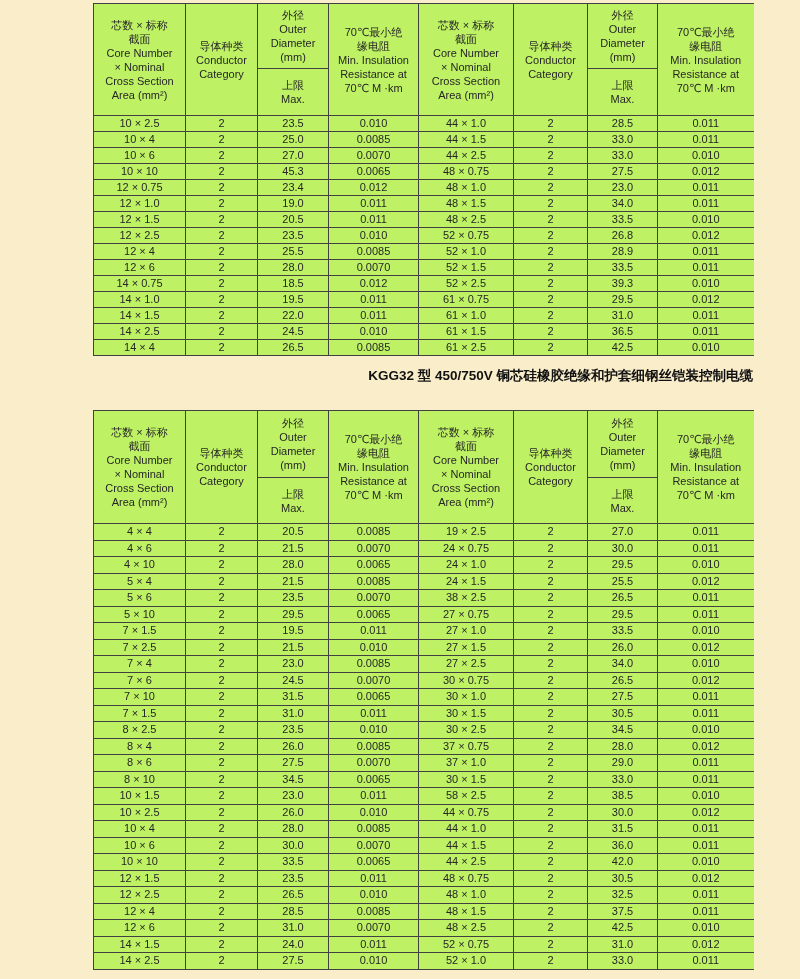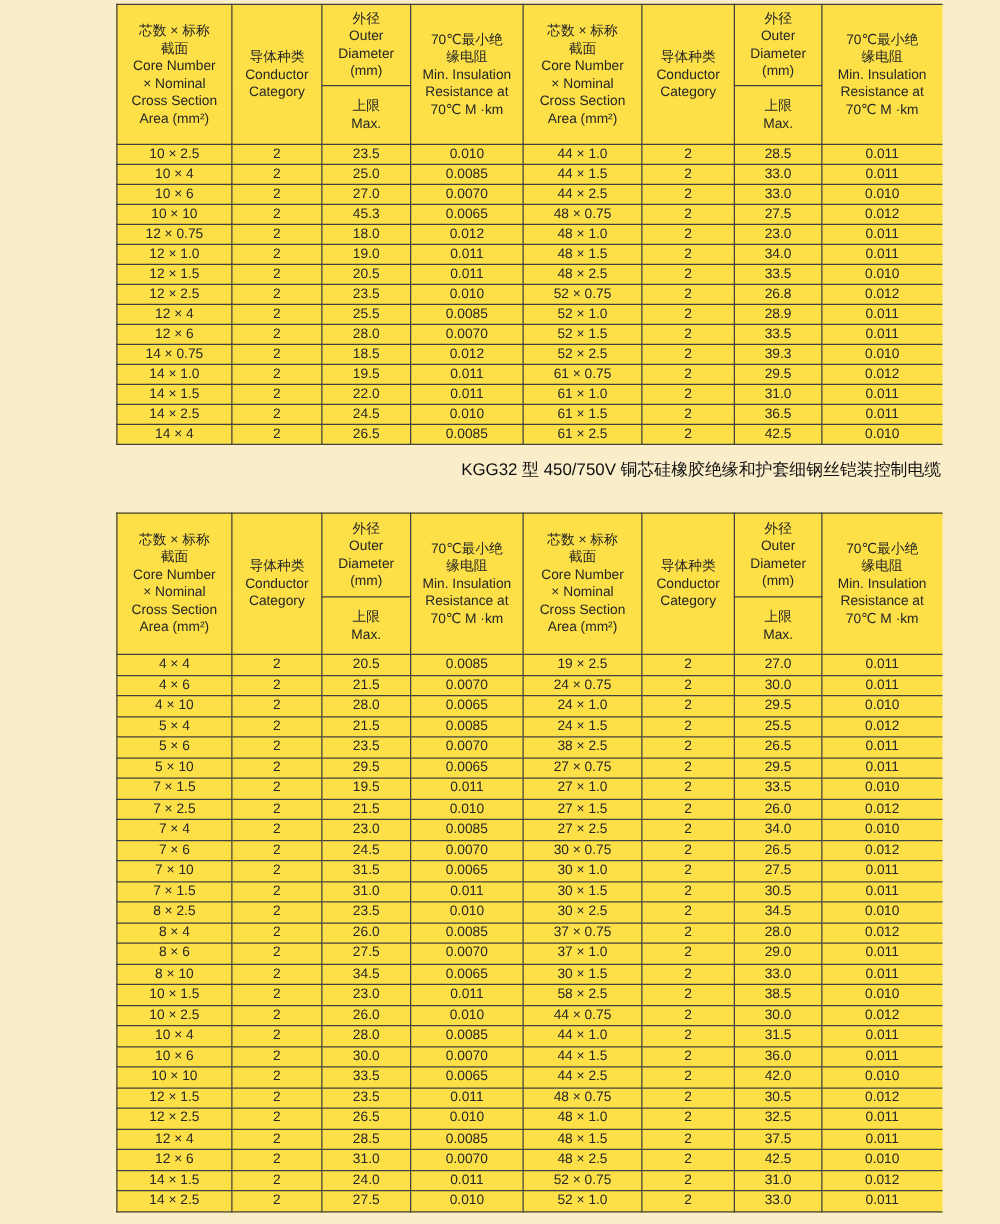--- a/index.html
+++ b/index.html
@@ -10,21 +10,21 @@
     color:#2f2f2f;
     position:relative;
     overflow:hidden;
   }
   .spec-table {
     position:absolute;
     left:93px;
     border-collapse:collapse;
     table-layout:fixed;
     width:660px;
-    background:#fde047;
+    background:#bef264;
   }
   #table-top    { top:3px; }
   #table-kgg32  { top:410px; }
   .spec-table th, .spec-table td {
     border:1px solid #414141;
     text-align:center;
     vertical-align:middle;
     padding:0 2px;
     font-size:11px;
     font-weight:normal;
@@ -44,21 +44,21 @@
   #table-kgg32 th.hdr-sub { height:45px; }
   #table-top tbody td   { height:15px;   line-height:15px; }
   #table-kgg32 tbody td { height:15.5px; line-height:15.5px; }
   .title-block {
     position:absolute;
     left:0; top:367px;
     width:753px;
     text-align:right;
     color:#111111;
   }
-  .title-zh { font-size:13.5px; font-weight:normal; line-height:17px; }
+  .title-zh { font-size:13.5px; font-weight:bold; line-height:17px; }
   .title-en { font-size:12.5px; font-weight:bold; line-height:17px; margin-top:2px; }
 </style>
 </head>
 <body>
 
 <table class="spec-table" id="table-top">
   <colgroup>
     <col style="width:92px">
       <col style="width:72px">
       <col style="width:71px">
@@ -151,21 +151,21 @@
         <td>45.3</td>
         <td>0.0065</td>
         <td>48 × 0.75</td>
         <td>2</td>
         <td>27.5</td>
         <td class="c-last">0.012</td>
       </tr>
       <tr>
         <td>12 × 0.75</td>
         <td>2</td>
-        <td>18.0</td>
+        <td>23.4</td>
         <td>0.012</td>
         <td>48 × 1.0</td>
         <td>2</td>
         <td>23.0</td>
         <td class="c-last">0.011</td>
       </tr>
       <tr>
         <td>12 × 1.0</td>
         <td>2</td>
         <td>19.0</td>

